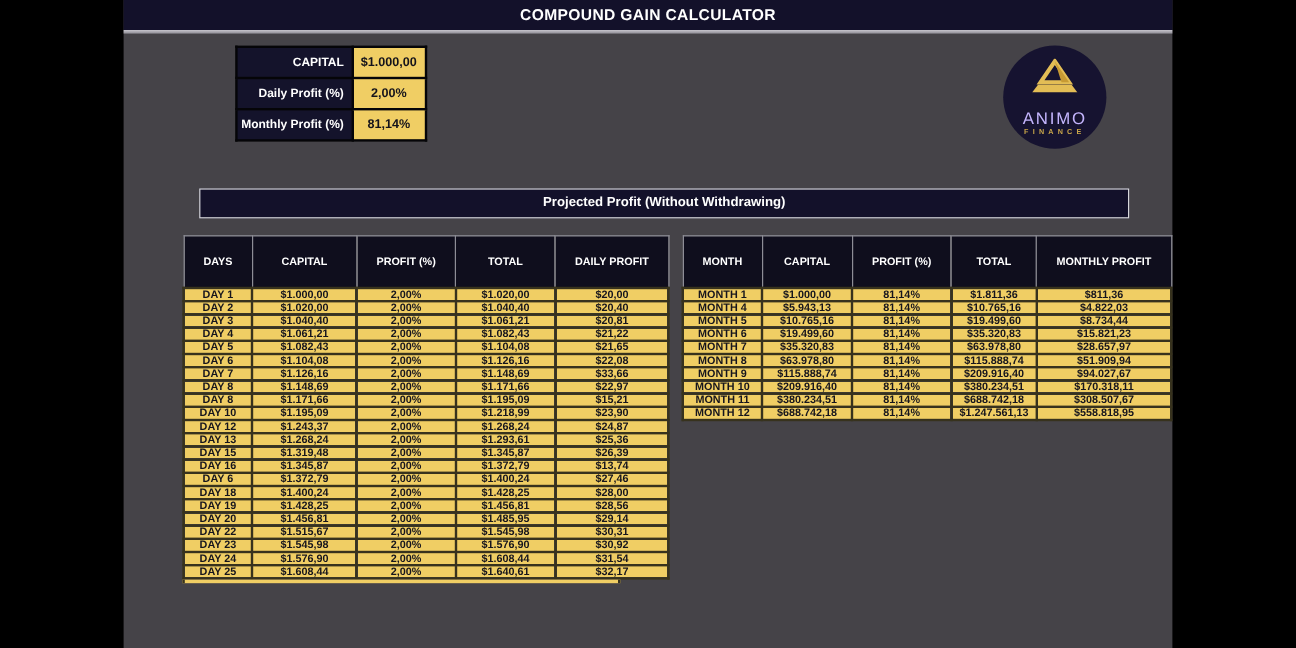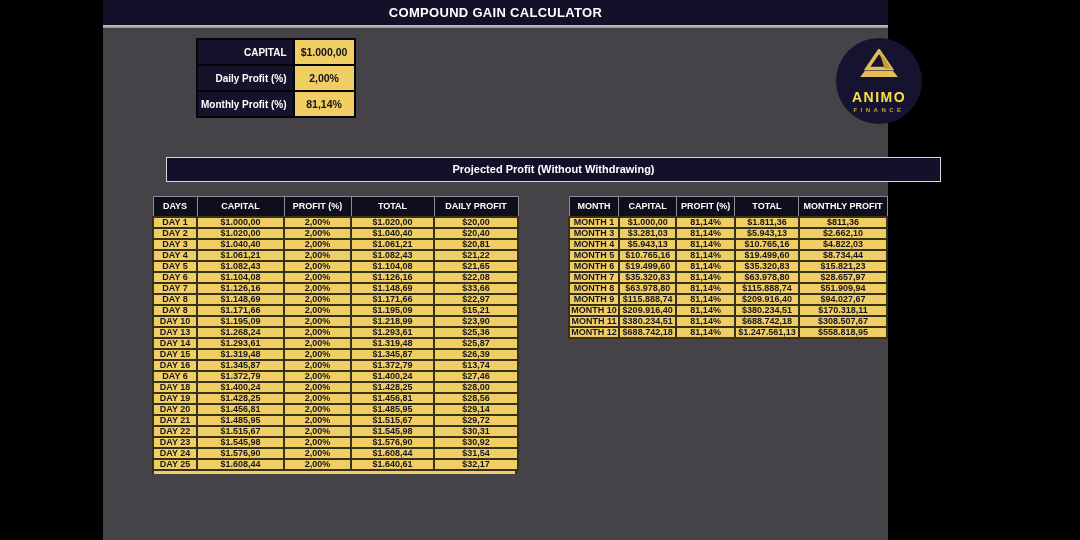--- a/index.html
+++ b/index.html
@@ -3,21 +3,21 @@
 <meta charset="utf-8">
 <style>
   * { box-sizing: border-box; }
   html,body { margin:0; padding:0; }
   body {
     width:1080px; height:540px; background:#000;
     overflow:hidden; position:relative;
     font-family:"Liberation Sans", sans-serif;
   }
   .content {
-    position:absolute; left:103px; top:0; width:785px; height:540px;
+    position:absolute; left:103px; top:0; width:874px; height:540px;
     background:#454348;
   }
   .titlebar {
     position:absolute; left:0; top:0; width:100%; height:25px;
     background:#13112a; color:#fff; font-weight:bold; font-size:13px;
     text-align:center; line-height:25px; letter-spacing:0.3px;
   }
   .title-sep {
     position:absolute; left:0; top:25px; width:100%; height:3px;
     background:linear-gradient(#c7c5cd,#8e8c94);
@@ -34,42 +34,42 @@
     width:61px; background:#f0ce64; color:#14131b;
     font-weight:bold; font-size:10.5px; text-align:center;
   }
   
   .logo {
     position:absolute; left:733px; top:38px; width:86px; height:86px;
     border-radius:50%; background:#161330;
     display:flex; flex-direction:column; align-items:center; justify-content:center;
   }
   .logo .brand {
-    color:#fde047; font-weight:bold; font-size:14px; letter-spacing:1.5px;
+    color:#c4b5fd; font-weight:normal; font-size:14px; letter-spacing:1.5px;
     line-height:1; margin-top:9px;
   }
   .logo .sub {
     color:#c9a64a; font-size:6px; letter-spacing:3.5px; line-height:1;
     margin-top:3px; font-weight:bold;
   }
   
   .band {
     position:absolute; left:63px; top:157px; width:775px; height:25px;
     background:#13112a; border:1px solid #d7d7db;
     color:#fff; font-weight:bold; font-size:11px; text-align:center;
     line-height:23px;
   }
   
   .tbl-wrap { position:absolute; top:196px; }
   .tbl-wrap.daily { left:49px; }
   .tbl-wrap.monthly { left:465px; }
   table.data { border-collapse:collapse; table-layout:fixed; }
   table.data th {
     background:#0f0e1d; color:#fff; font-weight:bold; font-size:9px;
-    border:1px solid #8d8d96; height:20px; padding:4px; white-space:nowrap;
+    border:1px solid #8d8d96; height:20px; padding:16px; white-space:nowrap;
     overflow:hidden; text-align:center;
   }
   table.data td {
     background:#f0ce64; color:#16151d; font-weight:bold; font-size:9px;
     text-align:center; border:2px solid #37321d; height:10.7px;
     padding:0; line-height:1; white-space:nowrap; overflow:hidden;
   }
   .sliver {
     width:365px; height:3px; background:#f0ce64;
     border-left:2px solid #37321d; border-right:2px solid #37321d;
@@ -197,34 +197,34 @@
             <td>$15,21</td>
           </tr>
           <tr>
             <td>DAY 10</td>
             <td>$1.195,09</td>
             <td>2,00%</td>
             <td>$1.218,99</td>
             <td>$23,90</td>
           </tr>
           <tr>
+            <td>DAY 12</td>
+            <td>$1.243,37</td>
+            <td>2,00%</td>
+            <td>$1.268,24</td>
+            <td>$24,87</td>
+          </tr>
+          <tr>
             <td>DAY 13</td>
             <td>$1.268,24</td>
             <td>2,00%</td>
             <td>$1.293,61</td>
             <td>$25,36</td>
           </tr>
           <tr>
-            <td>DAY 14</td>
-            <td>$1.293,61</td>
-            <td>2,00%</td>
-            <td>$1.319,48</td>
-            <td>$25,87</td>
-          </tr>
-          <tr>
             <td>DAY 15</td>
             <td>$1.319,48</td>
             <td>2,00%</td>
             <td>$1.345,87</td>
             <td>$26,39</td>
           </tr>
           <tr>
             <td>DAY 16</td>
             <td>$1.345,87</td>
             <td>2,00%</td>
@@ -251,27 +251,20 @@
             <td>2,00%</td>
             <td>$1.456,81</td>
             <td>$28,56</td>
           </tr>
           <tr>
             <td>DAY 20</td>
             <td>$1.456,81</td>
             <td>2,00%</td>
             <td>$1.485,95</td>
             <td>$29,14</td>
-          </tr>
-          <tr>
-            <td>DAY 21</td>
-            <td>$1.485,95</td>
-            <td>2,00%</td>
-            <td>$1.515,67</td>
-            <td>$29,72</td>
           </tr>
           <tr>
             <td>DAY 22</td>
             <td>$1.515,67</td>
             <td>2,00%</td>
             <td>$1.545,98</td>
             <td>$30,31</td>
           </tr>
           <tr>
             <td>DAY 23</td>
@@ -319,27 +312,20 @@
         </thead>
       <tbody>
           <tr>
             <td>MONTH 1</td>
             <td>$1.000,00</td>
             <td>81,14%</td>
             <td>$1.811,36</td>
             <td>$811,36</td>
           </tr>
           <tr>
-            <td>MONTH 3</td>
-            <td>$3.281,03</td>
-            <td>81,14%</td>
-            <td>$5.943,13</td>
-            <td>$2.662,10</td>
-          </tr>
-          <tr>
             <td>MONTH 4</td>
             <td>$5.943,13</td>
             <td>81,14%</td>
             <td>$10.765,16</td>
             <td>$4.822,03</td>
           </tr>
           <tr>
             <td>MONTH 5</td>
             <td>$10.765,16</td>
             <td>81,14%</td>

